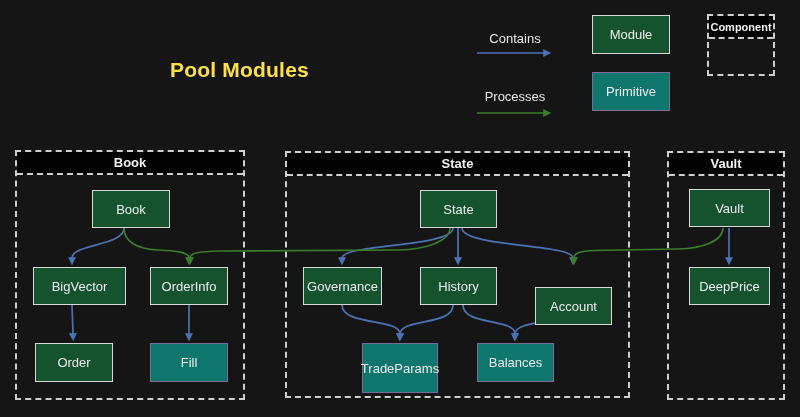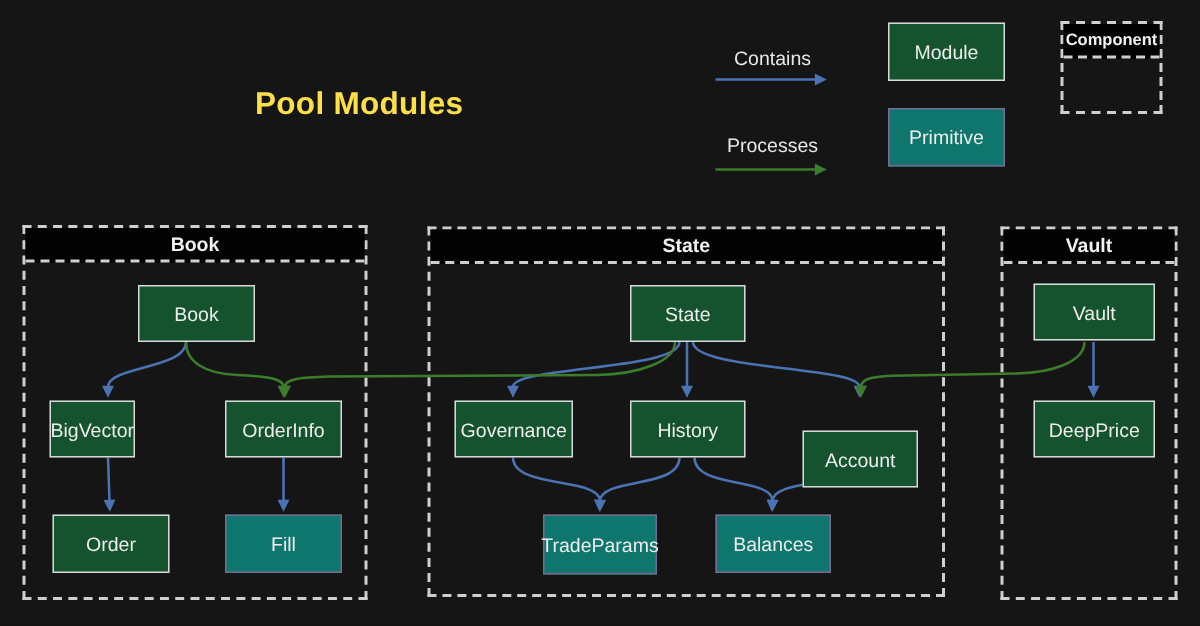--- a/index.html
+++ b/index.html
@@ -90,21 +90,21 @@
     <path class="edge blue" d="M729,228 L729,258" marker-end="url(#ab)"></path>
 
     <path class="edge green" d="M124,228 C124,241 136,249 158,250 C176,250.8 189,252 189,258" marker-end="url(#ag)"></path>
     <path class="edge green" d="M450,228 C450,241 426,249.5 398,250 L220,251 C203,251.6 190,252 190,258" marker-end="url(#ag)"></path>
     <path class="edge green" d="M723,228 C723,241 702,248.5 678,249 L594,250.5 C581,251.2 574,252.5 574,258" marker-end="url(#ag)"></path>
   </svg>
 
   <div class="node" style="left:92px;top:190px;width:78px;height:38px;">
     <span>Book</span>
   </div>
-  <div class="node" style="left:33px;top:267px;width:57px;height:38px;">
+  <div class="node" style="left:33px;top:267px;width:93px;height:38px;">
     <span>BigVector</span>
   </div>
   <div class="node" style="left:150px;top:267px;width:78px;height:38px;">
     <span>OrderInfo</span>
   </div>
   <div class="node" style="left:35px;top:343px;width:78px;height:39px;">
     <span>Order</span>
   </div>
   <div class="node primitive" style="left:150px;top:343px;width:78px;height:39px;">
     <span>Fill</span>
@@ -115,21 +115,21 @@
   </div>
   <div class="node" style="left:303px;top:267px;width:79px;height:38px;">
     <span>Governance</span>
   </div>
   <div class="node" style="left:420px;top:267px;width:77px;height:38px;">
     <span>History</span>
   </div>
   <div class="node" style="left:535px;top:267px;width:77px;height:38px;margin-top:20px;">
     <span>Account</span>
   </div>
-  <div class="node primitive" style="left:362px;top:343px;width:76px;height:40px;">
+  <div class="node primitive" style="left:362px;top:343px;width:76px;height:50px;">
     <span>TradeParams</span>
   </div>
   <div class="node primitive" style="left:477px;top:343px;width:77px;height:39px;">
     <span>Balances</span>
   </div>
 
   <div class="node" style="left:689px;top:189px;width:81px;height:38px;">
     <span>Vault</span>
   </div>
   <div class="node" style="left:689px;top:267px;width:81px;height:38px;">

